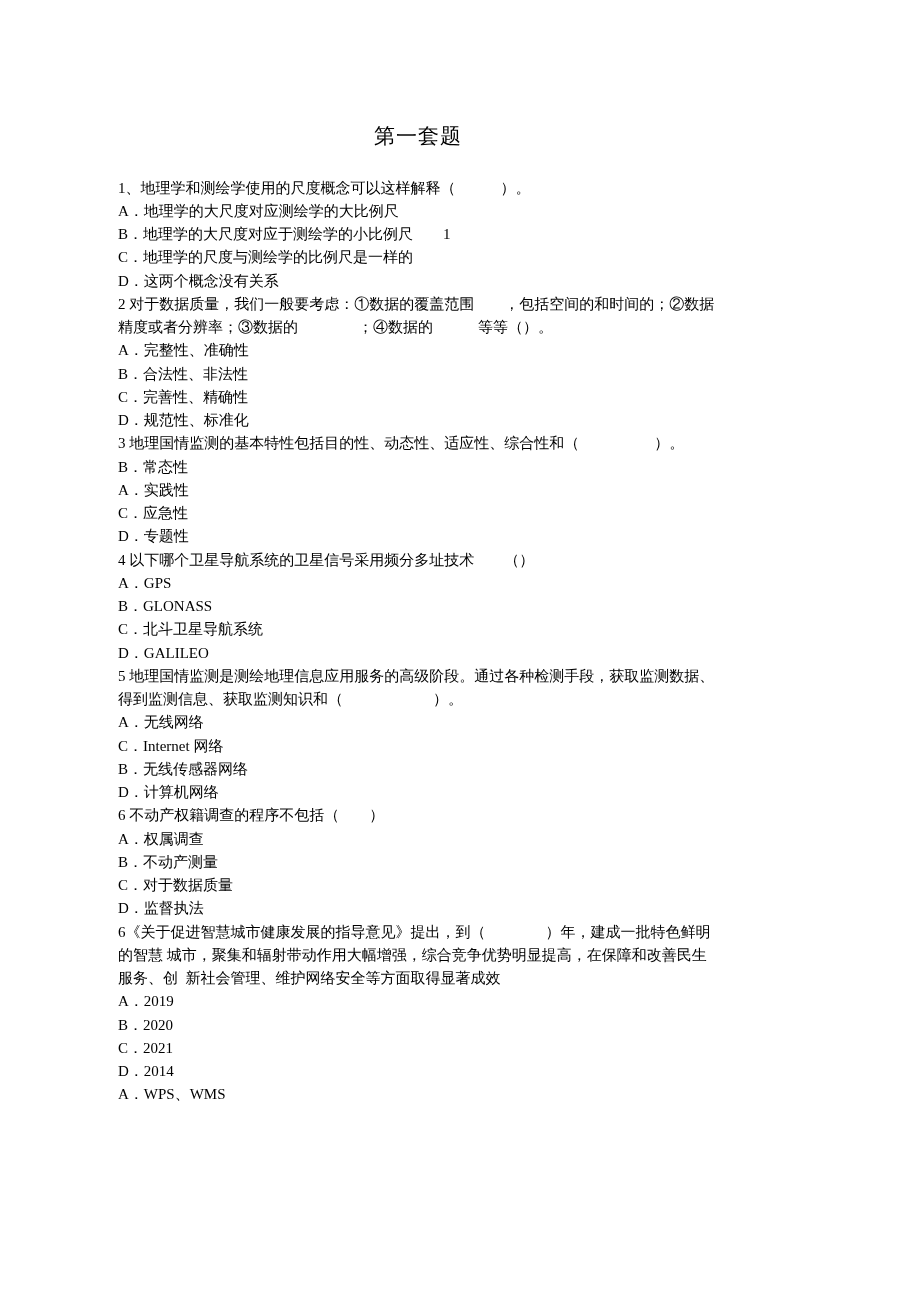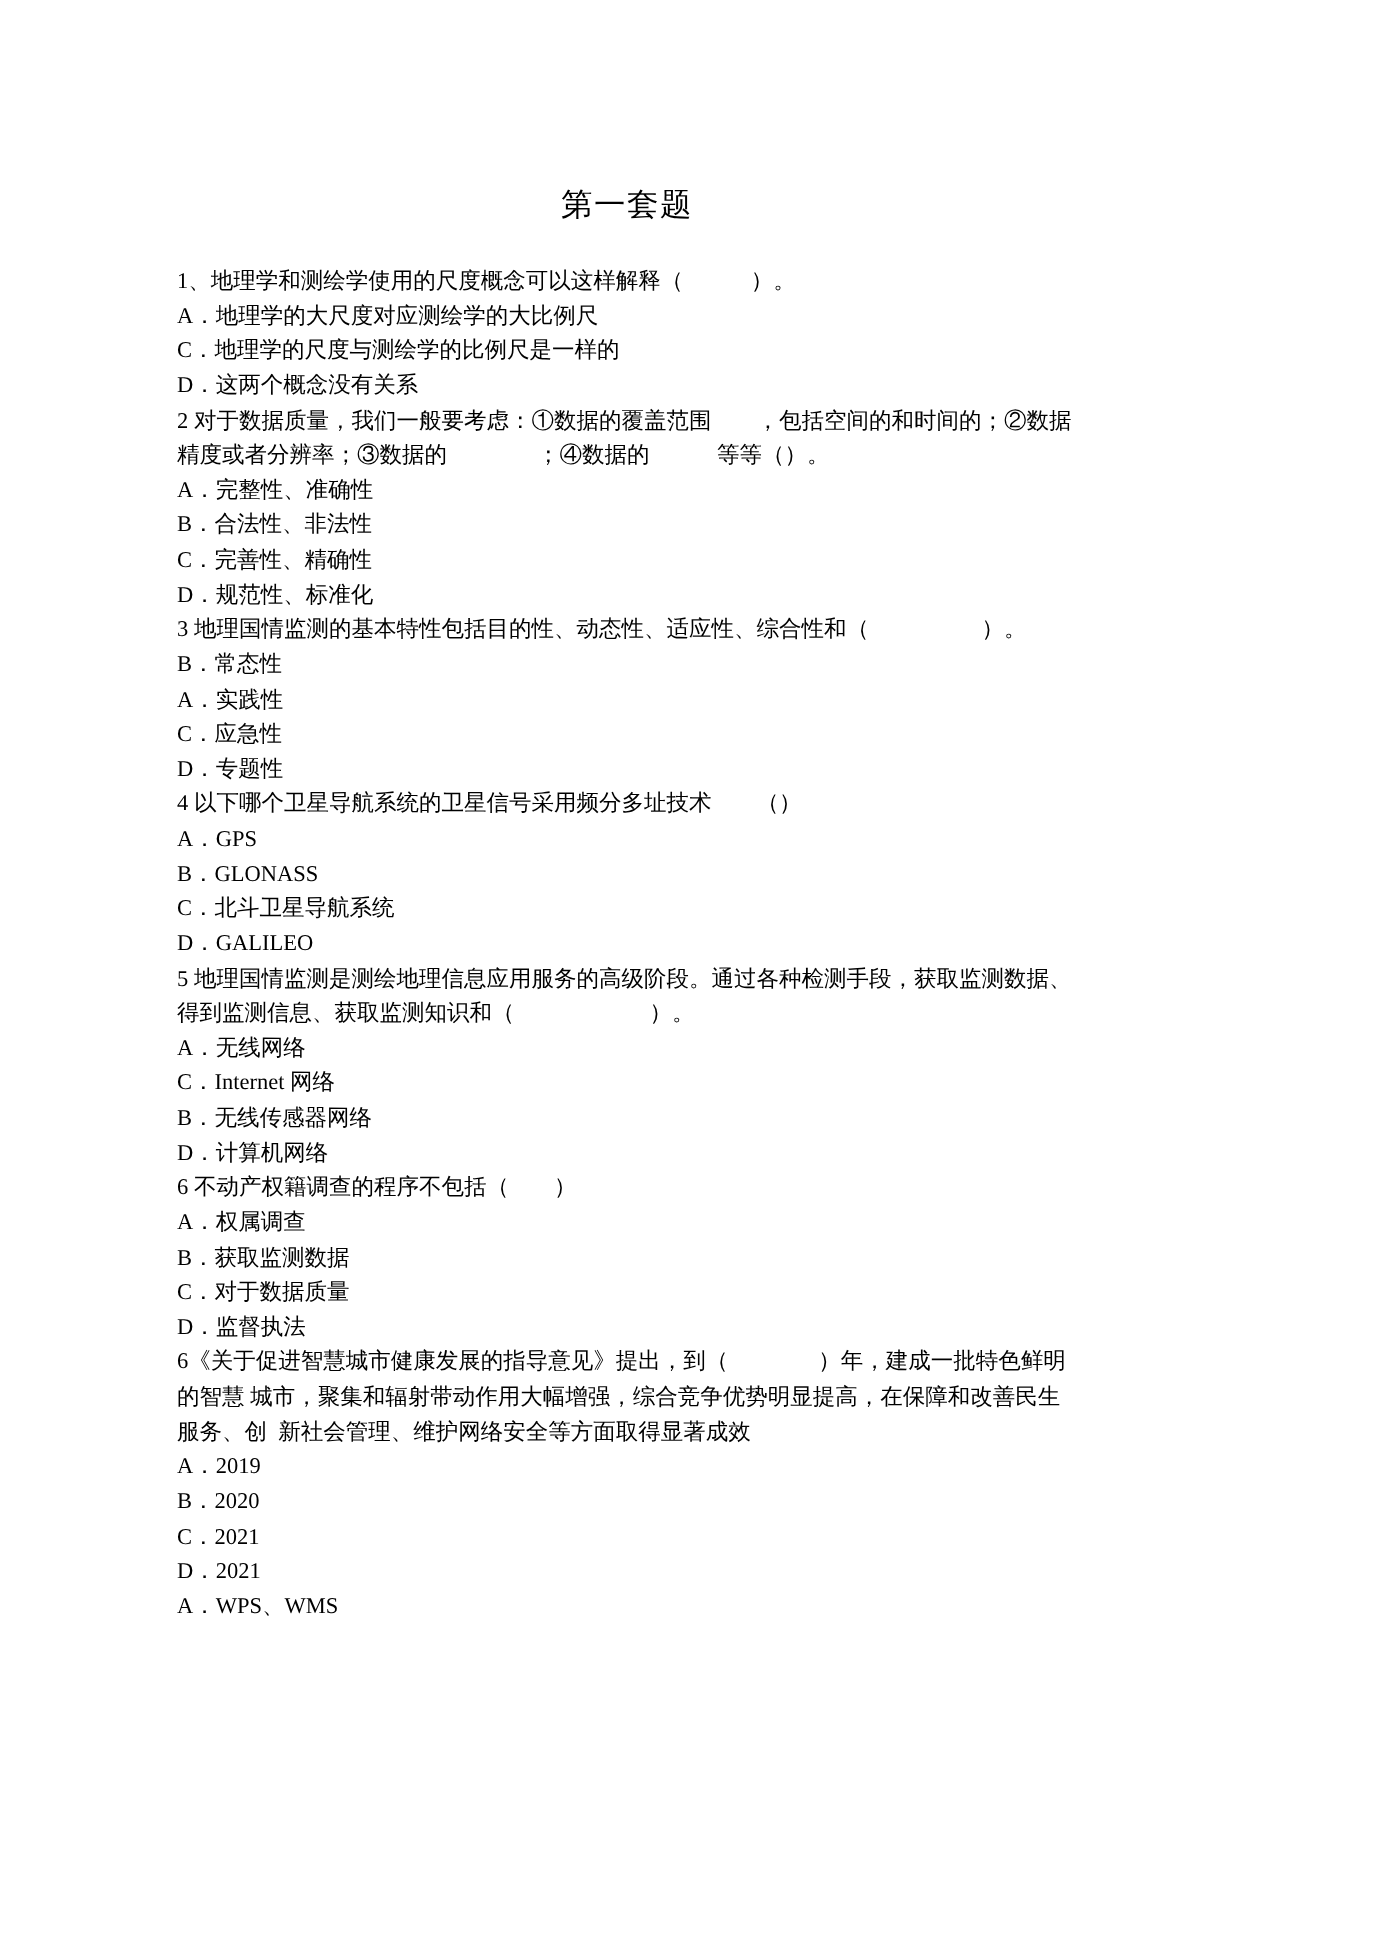--- a/index.html
+++ b/index.html
@@ -30,20 +30,21 @@
   }
 </style>
 </head>
 <body>
 
 <div class="page">
   <div class="title">第一套题</div>
   <div id="content">
       <div class="line">1、地理学和测绘学使用的尺度概念可以这样解释（　　　）。</div>
       <div class="line">A．地理学的大尺度对应测绘学的大比例尺</div>
+      <div class="line">B．地理学的大尺度对应于测绘学的小比例尺　　1</div>
       <div class="line">C．地理学的尺度与测绘学的比例尺是一样的</div>
       <div class="line">D．这两个概念没有关系</div>
       <div class="line">2 对于数据质量，我们一般要考虑：①数据的覆盖范围　　，包括空间的和时间的；②数据精度或者分辨率；③数据的　　　　；④数据的　　　等等（）。</div>
       <div class="line">A．完整性、准确性</div>
       <div class="line">B．合法性、非法性</div>
       <div class="line">C．完善性、精确性</div>
       <div class="line">D．规范性、标准化</div>
       <div class="line">3 地理国情监测的基本特性包括目的性、动态性、适应性、综合性和（　　　　　）。</div>
       <div class="line">B．常态性</div>
       <div class="line">A．实践性</div>
@@ -54,23 +55,23 @@
       <div class="line">B．GLONASS</div>
       <div class="line">C．北斗卫星导航系统</div>
       <div class="line">D．GALILEO</div>
       <div class="line">5 地理国情监测是测绘地理信息应用服务的高级阶段。通过各种检测手段，获取监测数据、  得到监测信息、获取监测知识和（　　　　　　）。</div>
       <div class="line">A．无线网络</div>
       <div class="line">C．Internet 网络</div>
       <div class="line">B．无线传感器网络</div>
       <div class="line">D．计算机网络</div>
       <div class="line">6 不动产权籍调查的程序不包括（　　）</div>
       <div class="line">A．权属调查</div>
-      <div class="line">B．获取监测数据</div>
+      <div class="line">B．不动产测量</div>
       <div class="line">C．对于数据质量</div>
       <div class="line">D．监督执法</div>
       <div class="line">6《关于促进智慧城市健康发展的指导意见》提出，到（　　　　）年，建成一批特色鲜明的智慧 城市，聚集和辐射带动作用大幅增强，综合竞争优势明显提高，在保障和改善民生服务、创  新社会管理、维护网络安全等方面取得显著成效</div>
       <div class="line">A．2019</div>
       <div class="line">B．2020</div>
       <div class="line">C．2021</div>
-      <div class="line">D．2021</div>
+      <div class="line">D．2014</div>
       <div class="line">A．WPS、WMS</div>
     </div>
 </div>
 
 </body></html>

